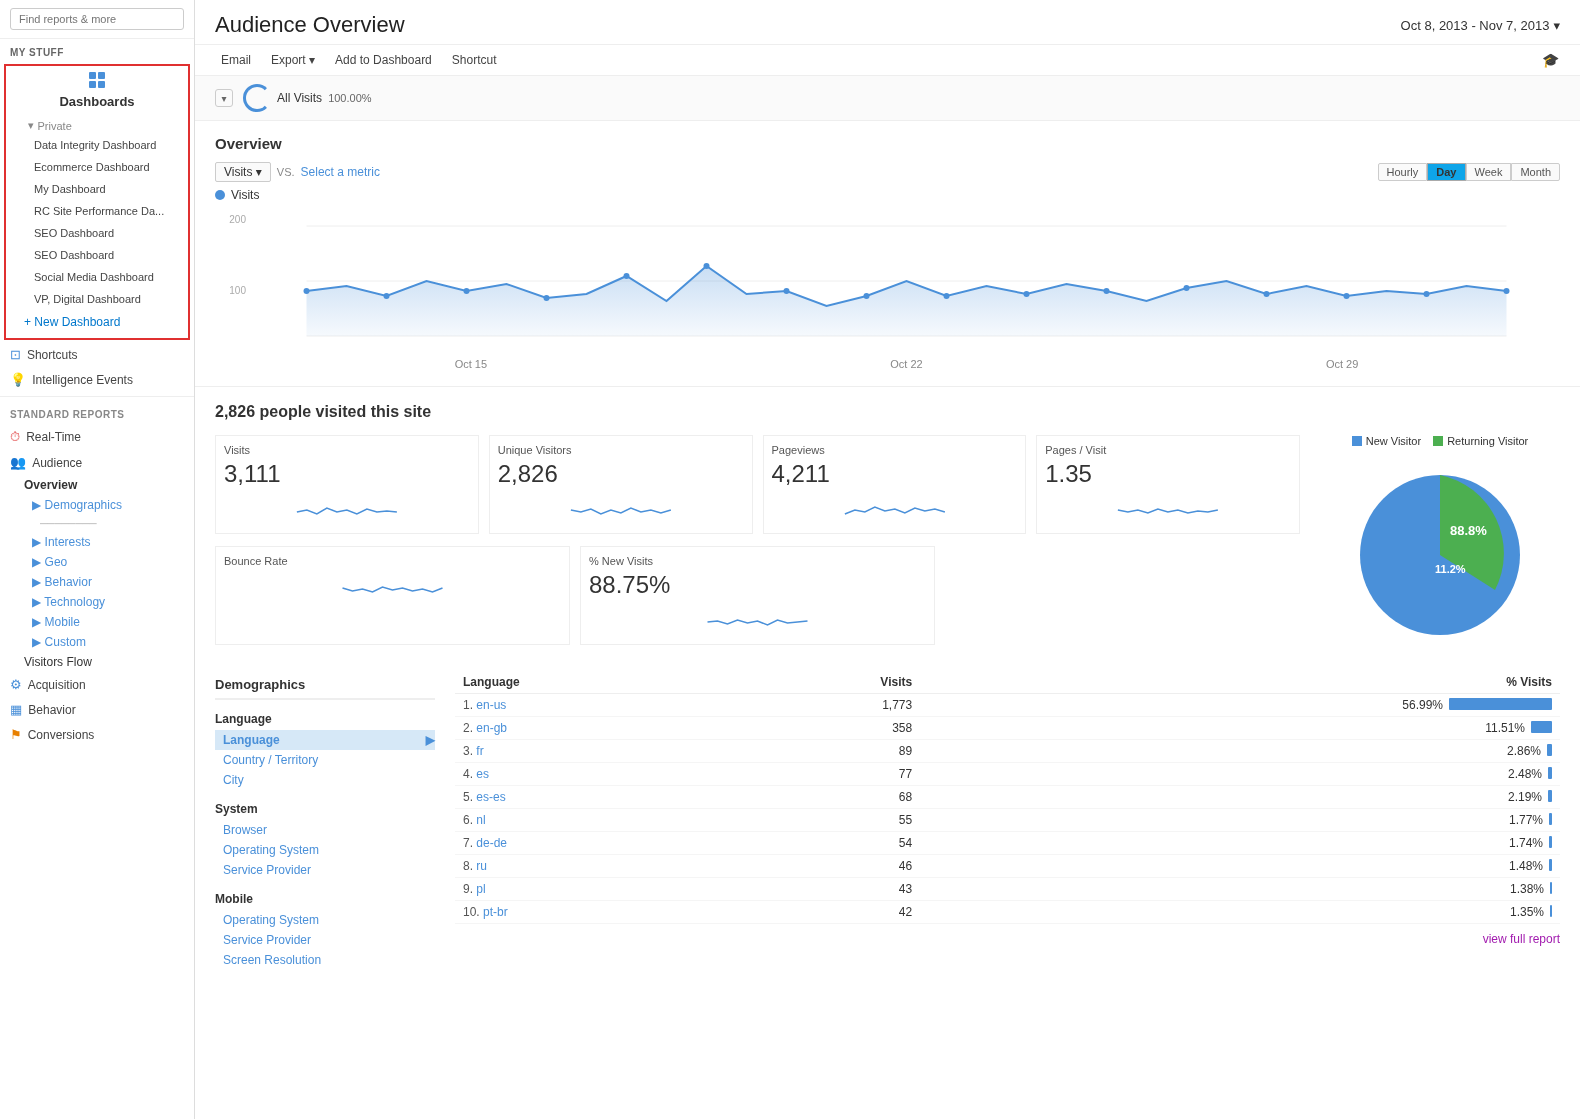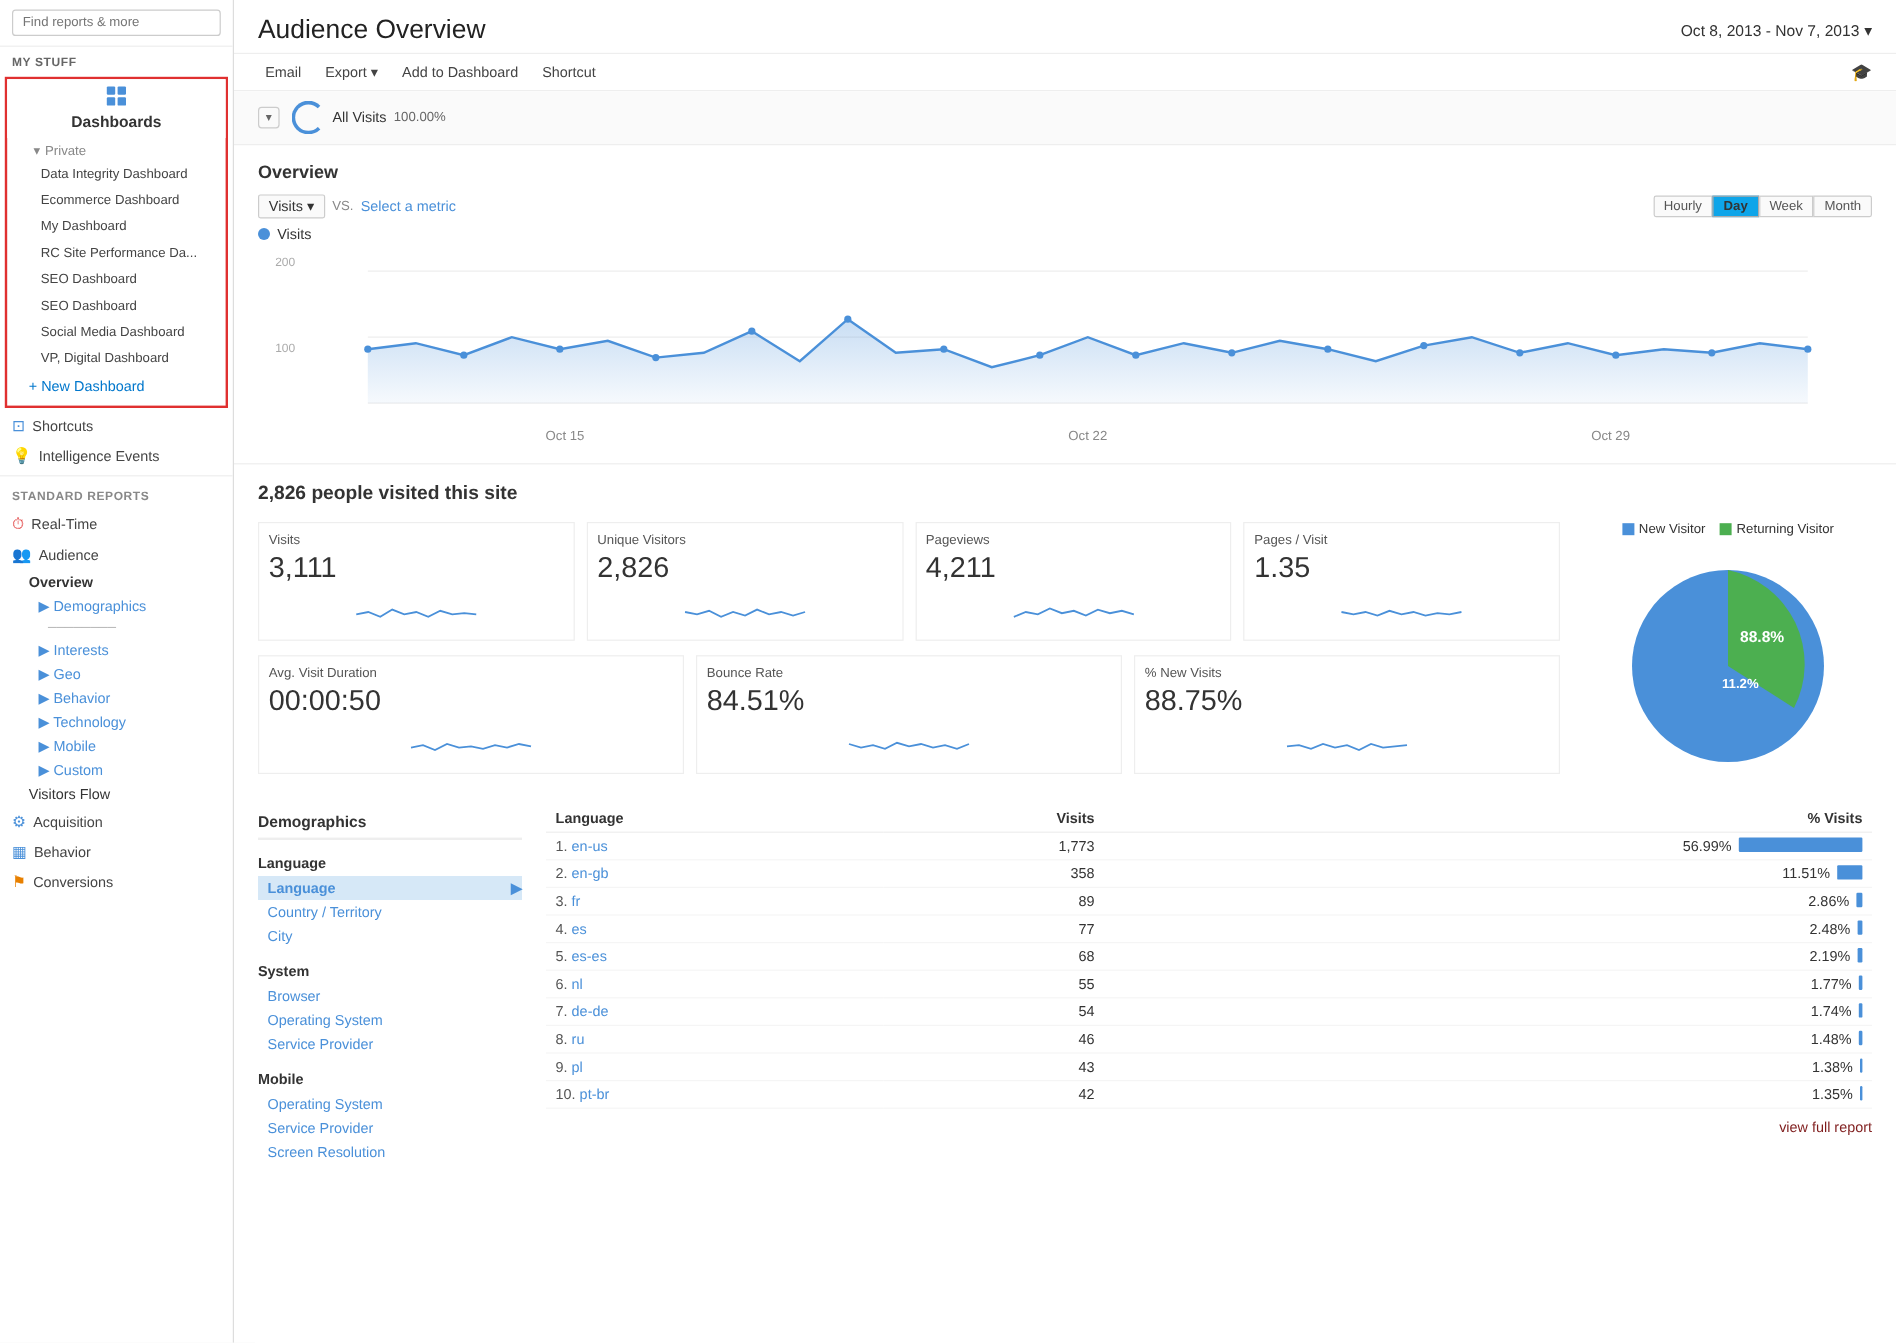--- a/index.html
+++ b/index.html
@@ -402,21 +402,21 @@
     .bar-value { text-align: right; min-width: 40px; }
     .bar-visual {
       height: 12px;
       background: #4a90d9;
       border-radius: 1px;
     }
     .view-full-report {
       text-align: right;
       padding: 8px 0;
       font-size: 12px;
-      color: #7f1d1d;
+      color: #a21caf;
       cursor: pointer;
     }
 
     
     ::-webkit-scrollbar { width: 6px; }
     ::-webkit-scrollbar-track { background: #f1f1f1; }
     ::-webkit-scrollbar-thumb { background: #ccc; border-radius: 3px; }
   </style>
 </head>
 <body>
@@ -633,31 +633,23 @@
           <div class="metric-card">
             <div class="metric-name">Pages / Visit</div>
             <div class="metric-value">1.35</div>
             <svg class="metric-sparkline" viewBox="0 0 100 30">
                 <polyline points="0,18 10,20 20,18 30,21 40,17 50,20 60,18 70,21 80,19 90,20 100,18" fill="none" stroke="#4a90d9" stroke-width="1.5"></polyline>
               </svg>
           </div>
         </div>
         <div style="display:grid;grid-template-columns:repeat(3,1fr);gap:10px;">
 
-          <div class="metric-card">
-            <div class="metric-name">Avg. Visit Duration</div>
-            <div class="metric-value">00:00:50</div>
-            <svg class="metric-sparkline" viewBox="0 0 100 30">
-                <polyline points="0,20 10,18 20,22 30,17 40,20 50,19 60,21 70,18 80,20 90,17 100,19" fill="none" stroke="#4a90d9" stroke-width="1.5"></polyline>
-              </svg>
-          </div>
 
           <div class="metric-card">
             <div class="metric-name">Bounce Rate</div>
-            <div class="metric-value">84.51%</div>
             <svg class="metric-sparkline" viewBox="0 0 100 30">
                 <polyline points="0,17 10,20 20,18 30,21 40,16 50,19 60,17 70,20 80,18 90,21 100,17" fill="none" stroke="#4a90d9" stroke-width="1.5"></polyline>
               </svg>
           </div>
 
           <div class="metric-card">
             <div class="metric-name">% New Visits</div>
             <div class="metric-value">88.75%</div>
             <svg class="metric-sparkline" viewBox="0 0 100 30">
                 <polyline points="0,19 10,18 20,21 30,17 40,20 50,18 60,22 70,17 80,20 90,19 100,18" fill="none" stroke="#4a90d9" stroke-width="1.5"></polyline>

